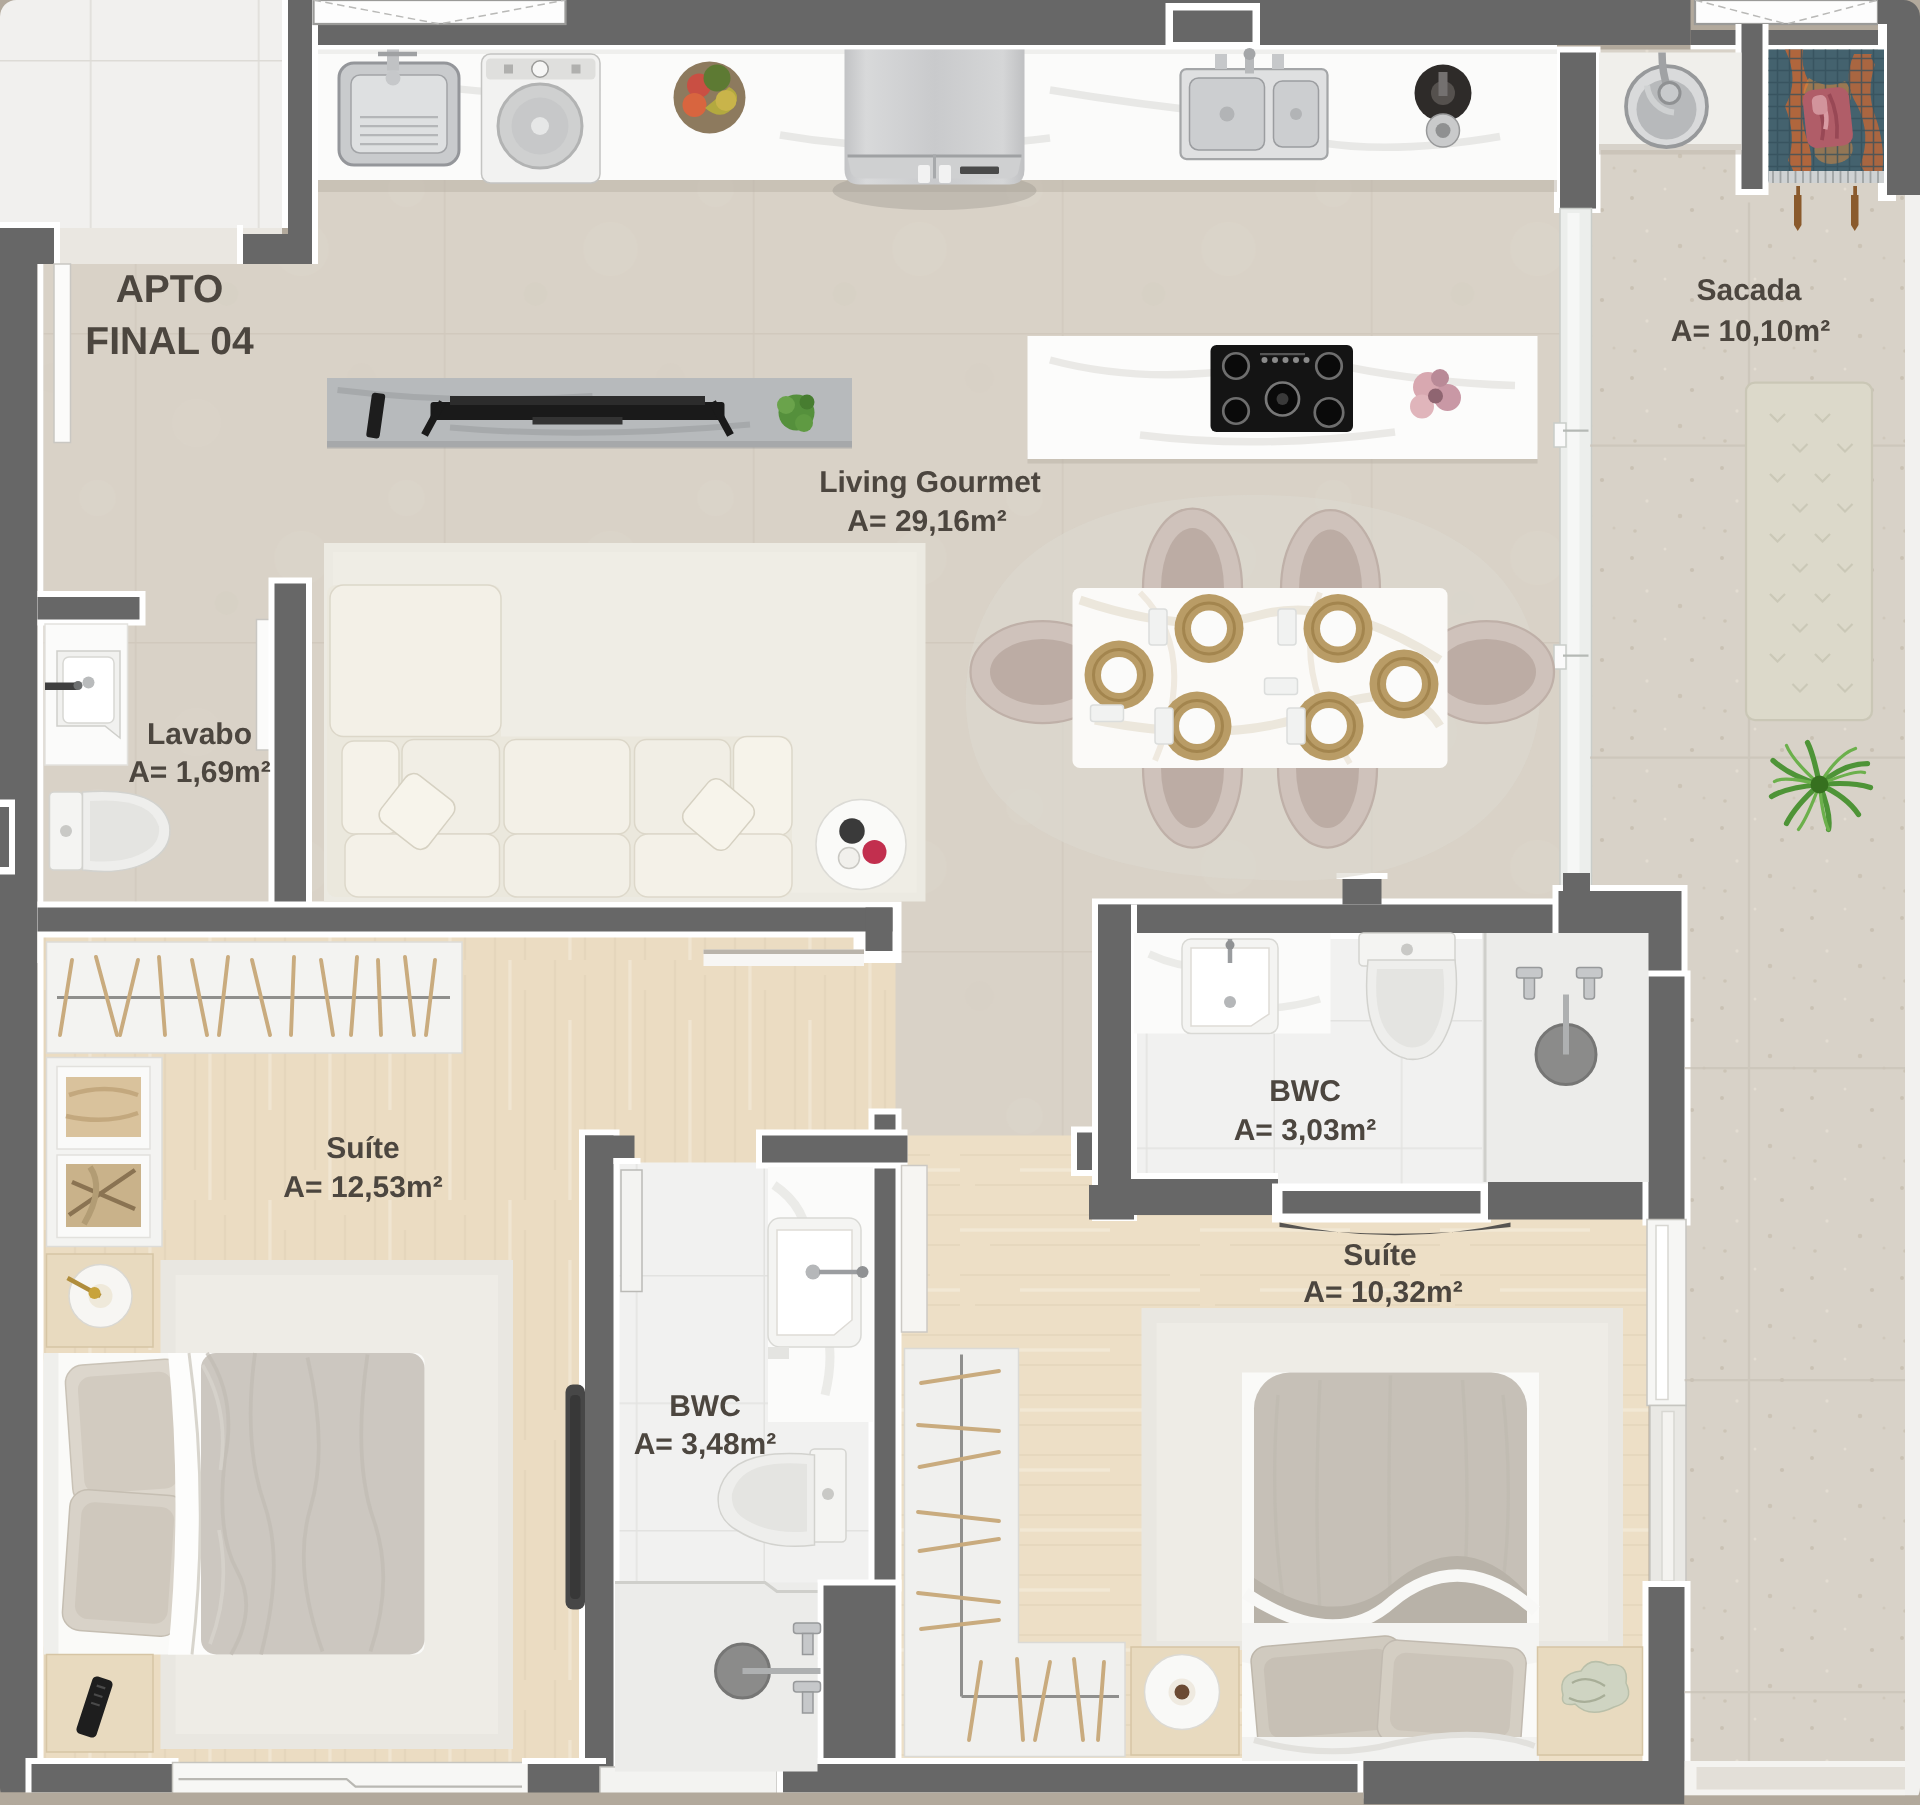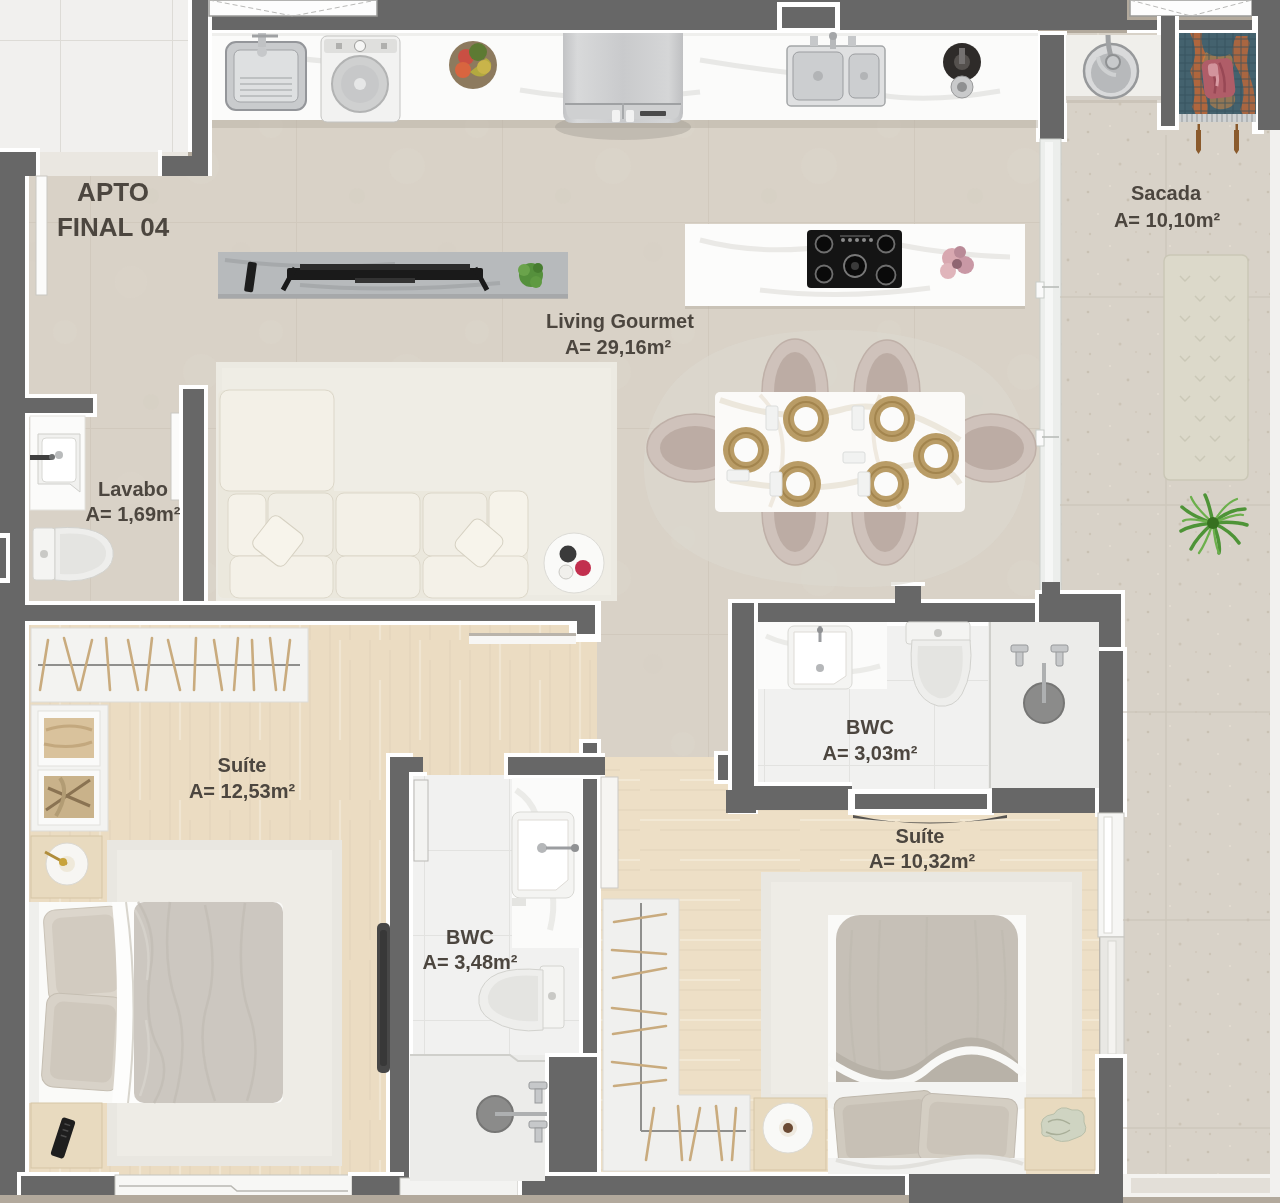--- a/index.html
+++ b/index.html
@@ -1,17 +1,17 @@
 <!DOCTYPE html>
 <html><head>
 <meta charset="utf-8">
 <style>
   html,body{margin:0;padding:0;background:#b2a99c;}
   #plan{position:relative;width:1280px;height:1203px;overflow:hidden;
-    font-family:"Liberation Sans",sans-serif;}
+    font-family:"Liberation Sans",sans-serif;border-radius:11px;}
   svg{display:block}
 </style>
 </head>
 <body>
 <div id="plan">
 <svg width="1280" height="1203" viewBox="0 0 1280 1203">
 <defs>
   <pattern id="hallTile" width="112" height="112" patternUnits="userSpaceOnUse" x="-51" y="-72">
     <rect width="112" height="112" fill="#f1f0ee"></rect>
     <path d="M0 0H112V112" fill="none" stroke="#dddbd6" stroke-width="2"></path>

